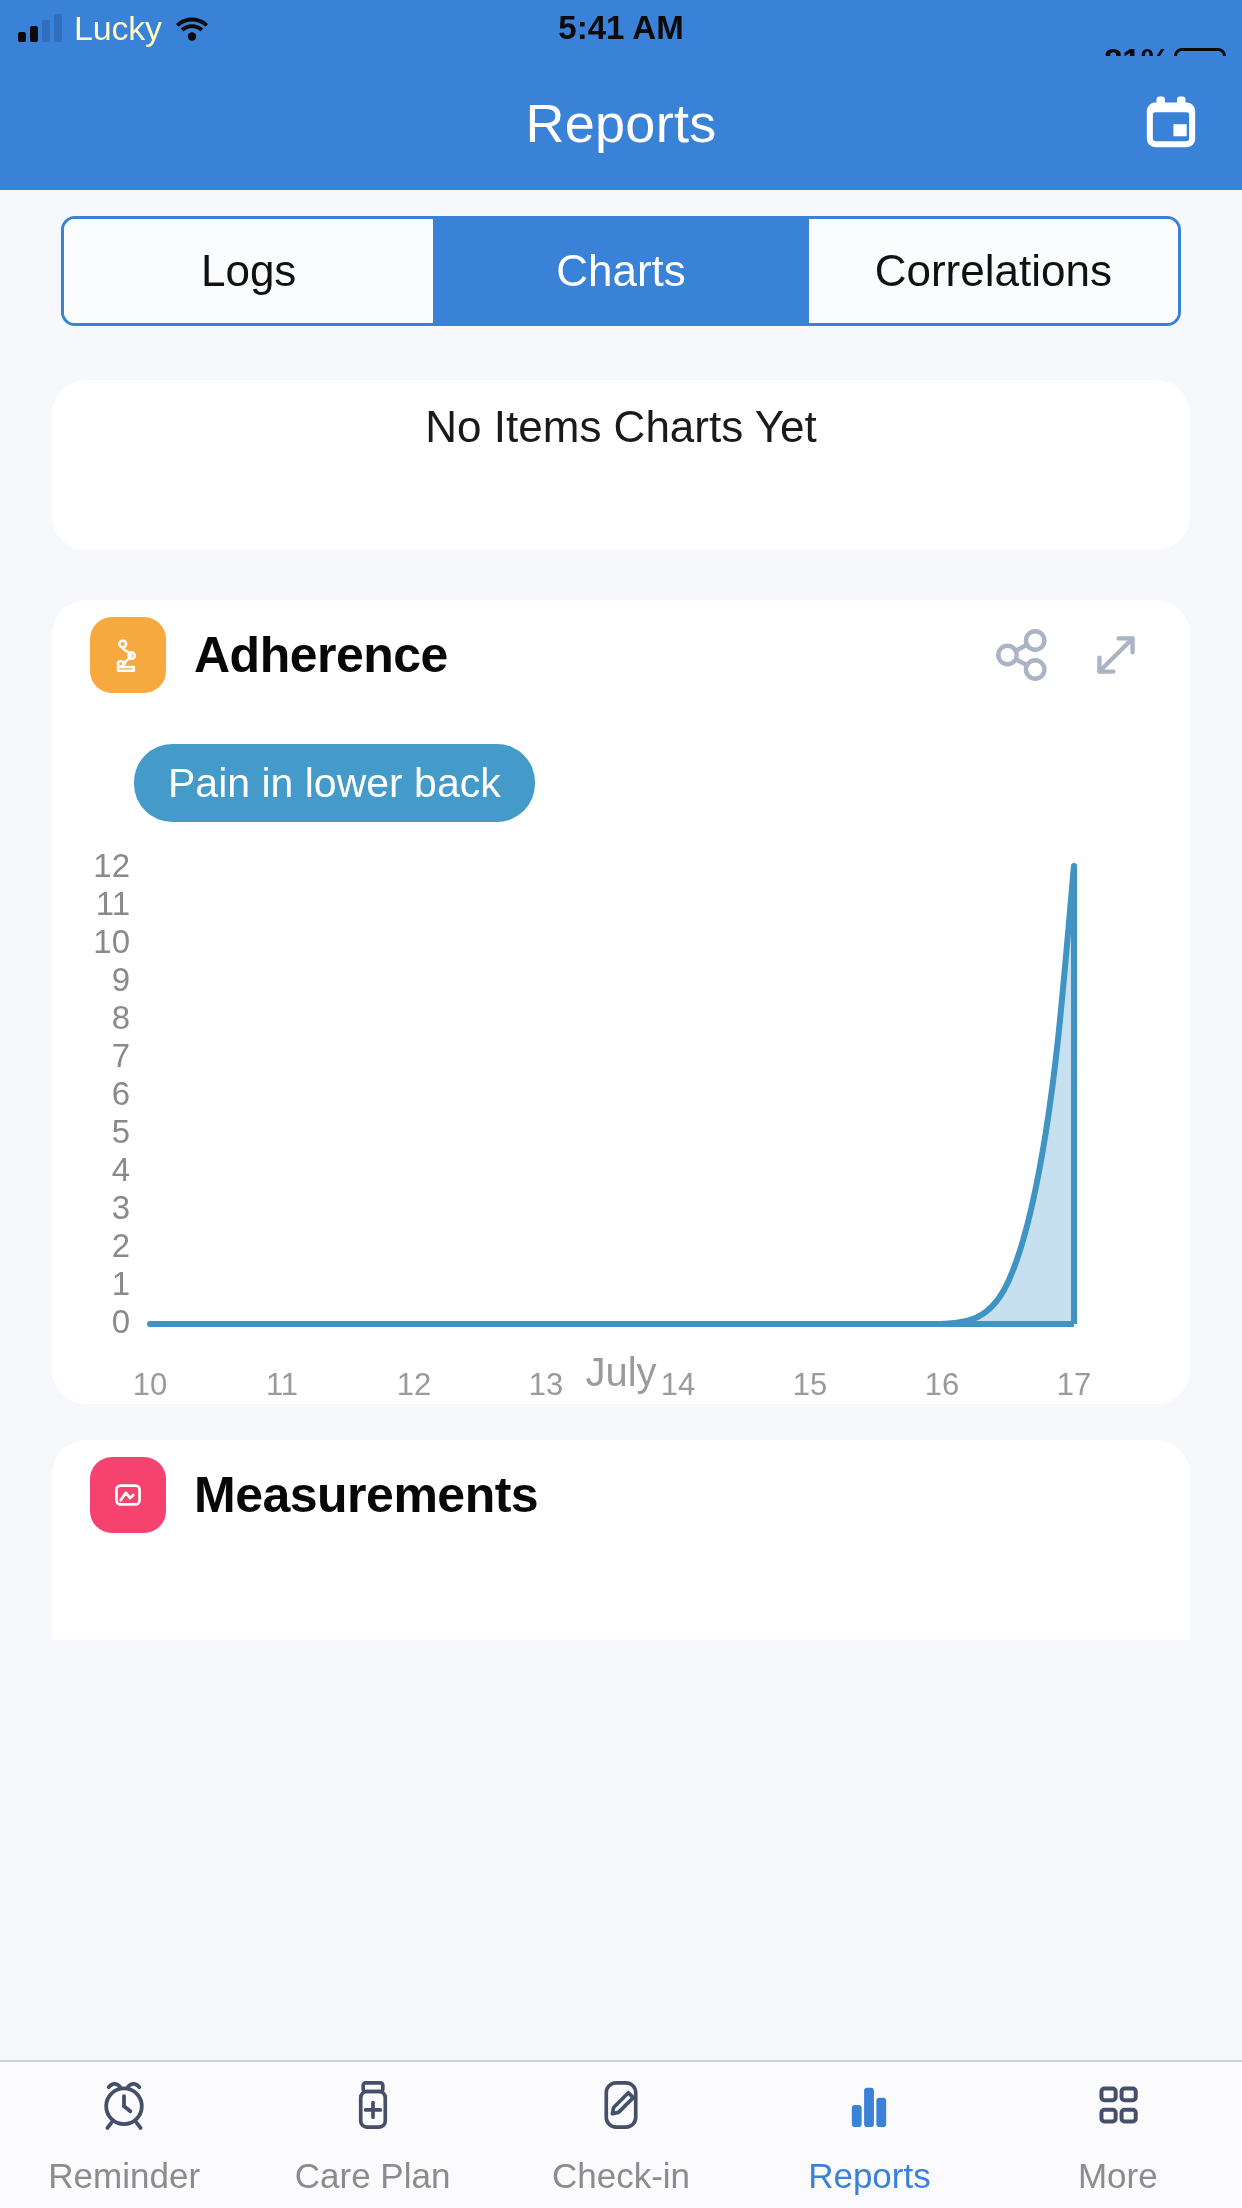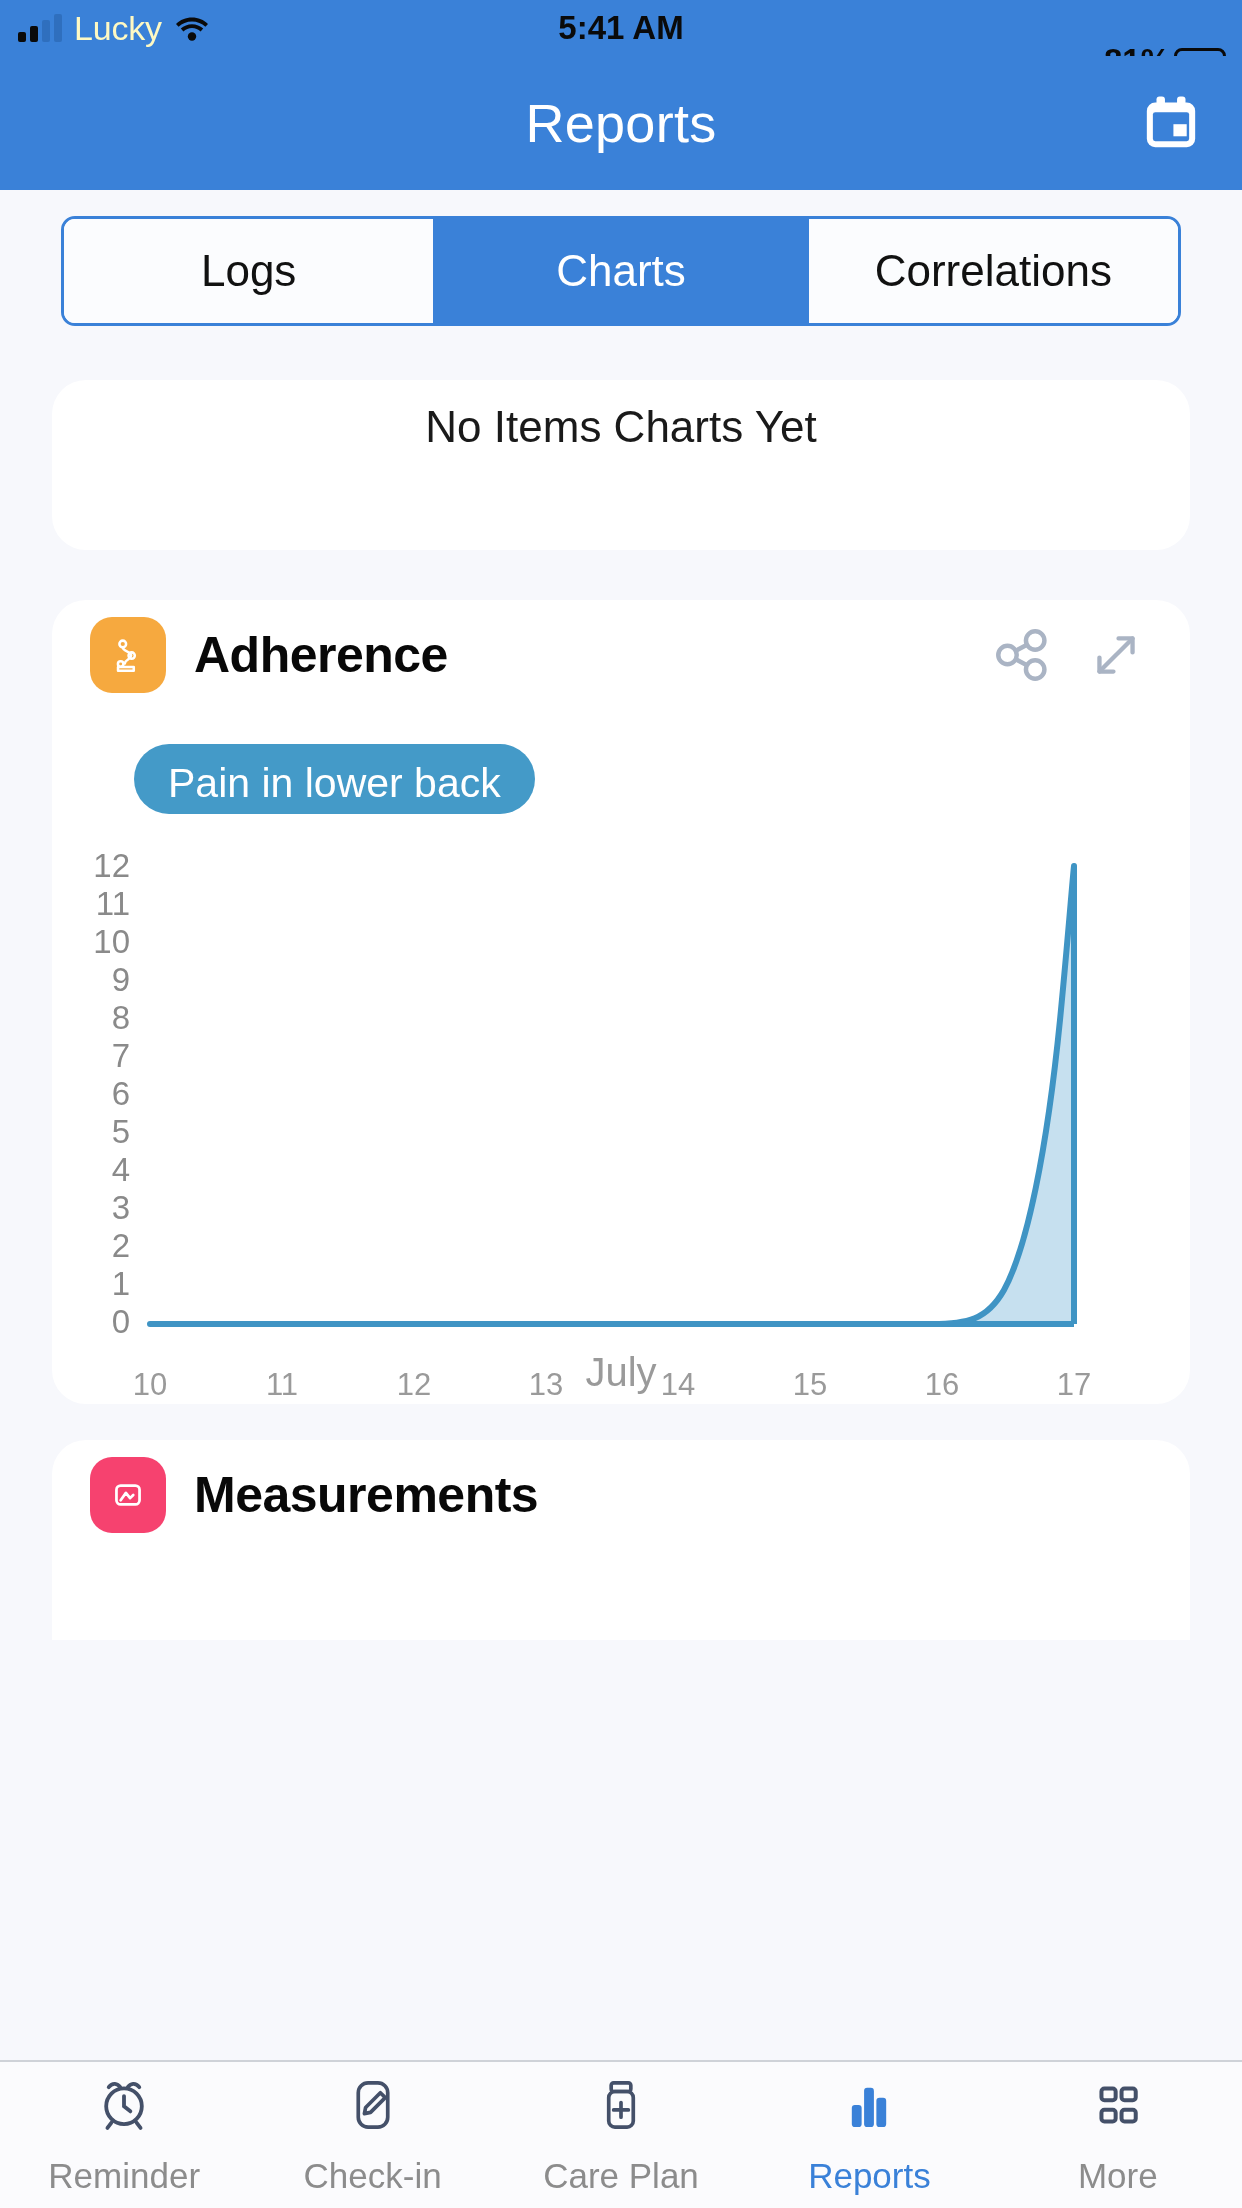--- a/index.html
+++ b/index.html
@@ -126,21 +126,21 @@
   
   #card-med  { top: 380px; height: 170px; }
   #card-sym  { top: 600px; height: 804px; }
   #card-meas { top: 1440px; height: 200px; border-radius: 34px 34px 0 0; }
 
   
   .chip {
     position: absolute; left: 82px; top: 144px;
     background: #449ac8; color: #ffffff;
     border-radius: 38px; padding: 0 34px;
-    height: 70px; line-height: 78px;
+    height: 78px; line-height: 78px;
     font-size: 41px; white-space: nowrap; cursor: pointer;
   }
 
   
   .chartwrap {
     position: absolute; left: 0; top: 250px;
     width: 1138px; height: 560px;
   }
   .chart-svg { display: block; width: 1138px; height: 560px; }
   .ax-label { fill: #8a8a8a; font-size: 33px; font-family: "Liberation Sans", sans-serif; }
@@ -315,36 +315,36 @@
           <path d="M12 36 l-3 4"></path>
           <path d="M32 36 l3 4"></path>
         </svg>
       </span>
       <span class="tlabel">Reminder</span>
     </div>
 
     <div class="tab">
       <span class="ticon">
         <svg viewBox="0 0 44 44" width="54" height="54" fill="none" stroke="#445069" stroke-width="3" stroke-linecap="round" stroke-linejoin="round">
-          <rect x="10" y="4" width="24" height="36" rx="8"></rect>
-          <path d="M28 12 l4 4 -12 12 -5 1 1 -5 z"></path>
-        </svg>
-      </span>
-      <span class="tlabel">Check-in</span>
-    </div>
-
-    <div class="tab">
-      <span class="ticon">
-        <svg viewBox="0 0 44 44" width="54" height="54" fill="none" stroke="#445069" stroke-width="3" stroke-linecap="round" stroke-linejoin="round">
           <rect x="14" y="4" width="16" height="7" rx="2"></rect>
           <rect x="12" y="11" width="20" height="29" rx="5"></rect>
           <path d="M22 20 v12 M16 26 h12"></path>
         </svg>
       </span>
       <span class="tlabel">Care Plan</span>
+    </div>
+
+    <div class="tab">
+      <span class="ticon">
+        <svg viewBox="0 0 44 44" width="54" height="54" fill="none" stroke="#445069" stroke-width="3" stroke-linecap="round" stroke-linejoin="round">
+          <rect x="10" y="4" width="24" height="36" rx="8"></rect>
+          <path d="M28 12 l4 4 -12 12 -5 1 1 -5 z"></path>
+        </svg>
+      </span>
+      <span class="tlabel">Check-in</span>
     </div>
 
     <div class="tab active">
       <span class="ticon">
         <svg viewBox="0 0 44 44" width="54" height="54">
           <rect x="8" y="22" width="8" height="18" rx="2.5" fill="#3a81d8"></rect>
           <rect x="18" y="8" width="8" height="32" rx="2.5" fill="#3a81d8"></rect>
           <rect x="28" y="16" width="8" height="24" rx="2.5" fill="#3a81d8"></rect>
         </svg>
       </span>

